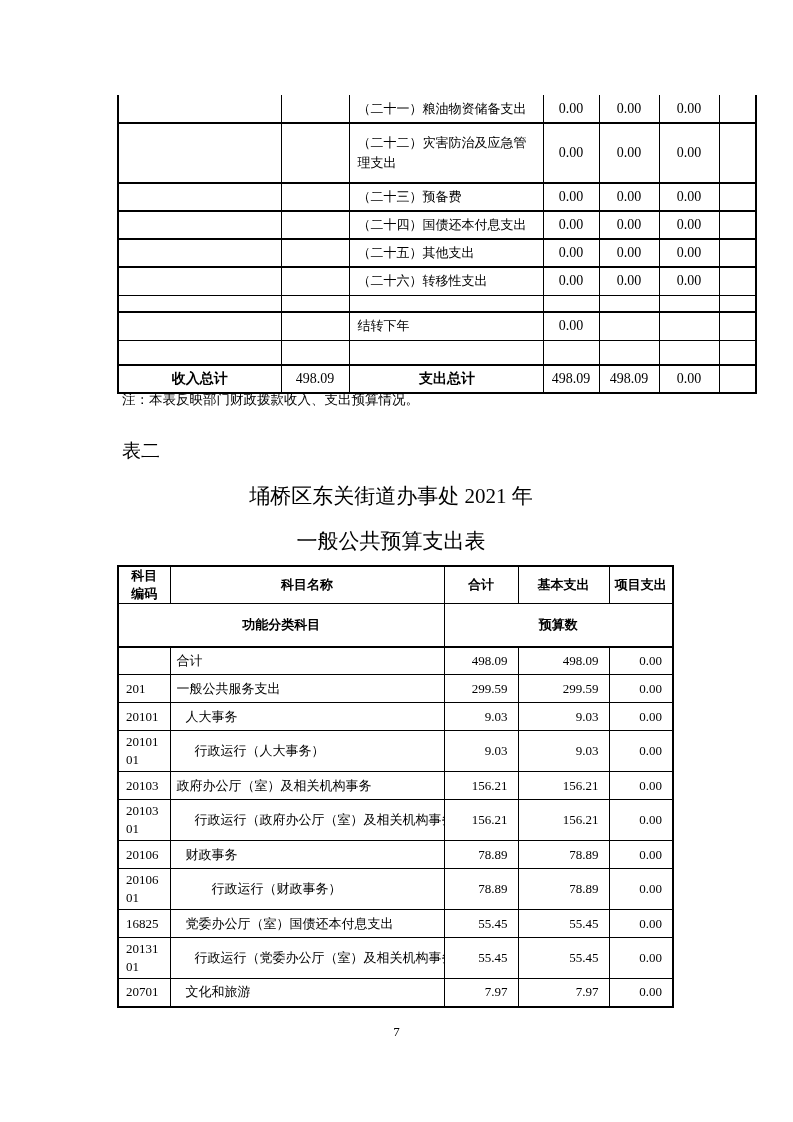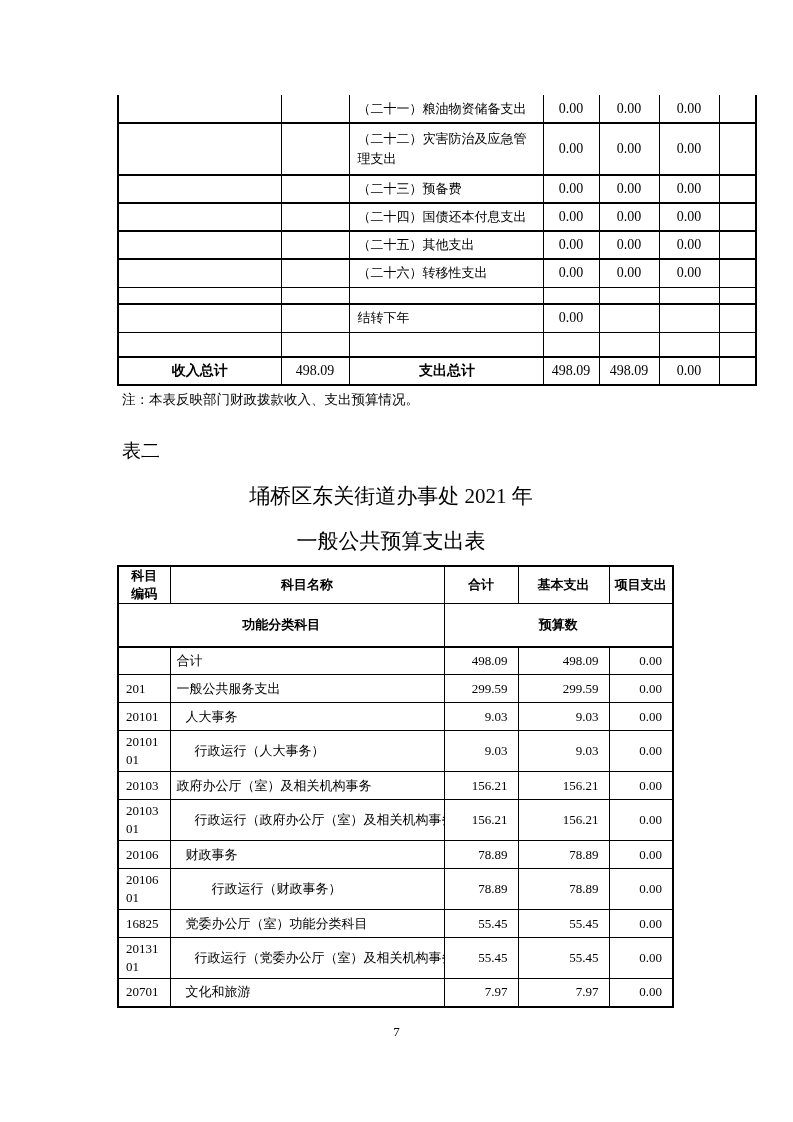--- a/index.html
+++ b/index.html
@@ -14,21 +14,21 @@
   #table1 {
     position:absolute; left:117px; top:95px; width:638px;
     border-collapse:collapse; table-layout:fixed;
     border:2px solid #000; border-top:0;
   }
   #table1 td {
     border:1px solid #000; vertical-align:middle;
     font-size:13px; line-height:20px; padding:2px 6px; overflow:hidden;
   }
   #table1 tr { height:28px; }
-  #table1 tr:nth-child(2) { height:52px; }
+  #table1 tr:nth-child(2) { height:60px; }
   #table1 tr:nth-child(7) { height:17px; }
   #table1 tr:nth-child(9) { height:25px; }
   #table1 tr:first-child td { border-top:0; }
   #table1 tr:nth-child(n+2):nth-child(-n+6) td,
   #table1 tr:nth-child(8) td,
   #table1 tr:nth-child(10) td { border-top-width:2px; }
   #table1 td.num { text-align:center; font-size:14px; }
   #table1 td.c3 { padding-left:8px; }
   #table1 tr.row-total td.c1,
   #table1 tr.row-total td.c3 { font-weight:bold; text-align:center; font-size:14px; }
@@ -261,21 +261,21 @@
   </tr>
         <tr class="row-tall">
     <td class="c-code">2010601</td>
     <td class="c-name" style="padding-left: 41px;">行政运行（财政事务）</td>
     <td class="numr">78.89</td>
     <td class="numr">78.89</td>
     <td class="numr">0.00</td>
   </tr>
         <tr>
     <td class="c-code">16825</td>
-    <td class="c-name" style="padding-left: 15px;">党委办公厅（室）功能分类科目</td>
+    <td class="c-name" style="padding-left: 15px;">党委办公厅（室）国债还本付息支出</td>
     <td class="numr">55.45</td>
     <td class="numr">55.45</td>
     <td class="numr">0.00</td>
   </tr>
         <tr class="row-tall">
     <td class="c-code">2013101</td>
     <td class="c-name" style="padding-left: 24px;">行政运行（党委办公厅（室）及相关机构事务）</td>
     <td class="numr">55.45</td>
     <td class="numr">55.45</td>
     <td class="numr">0.00</td>

